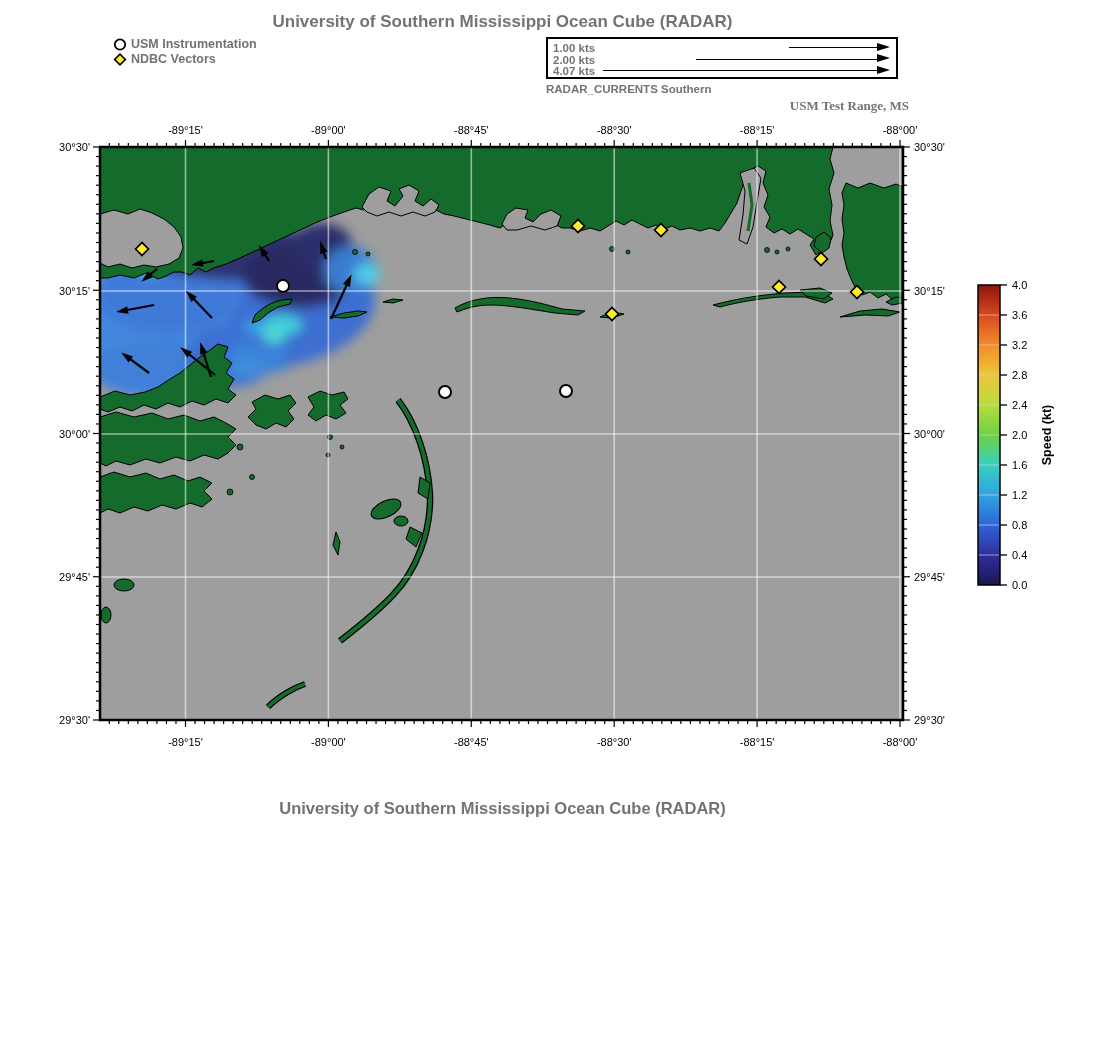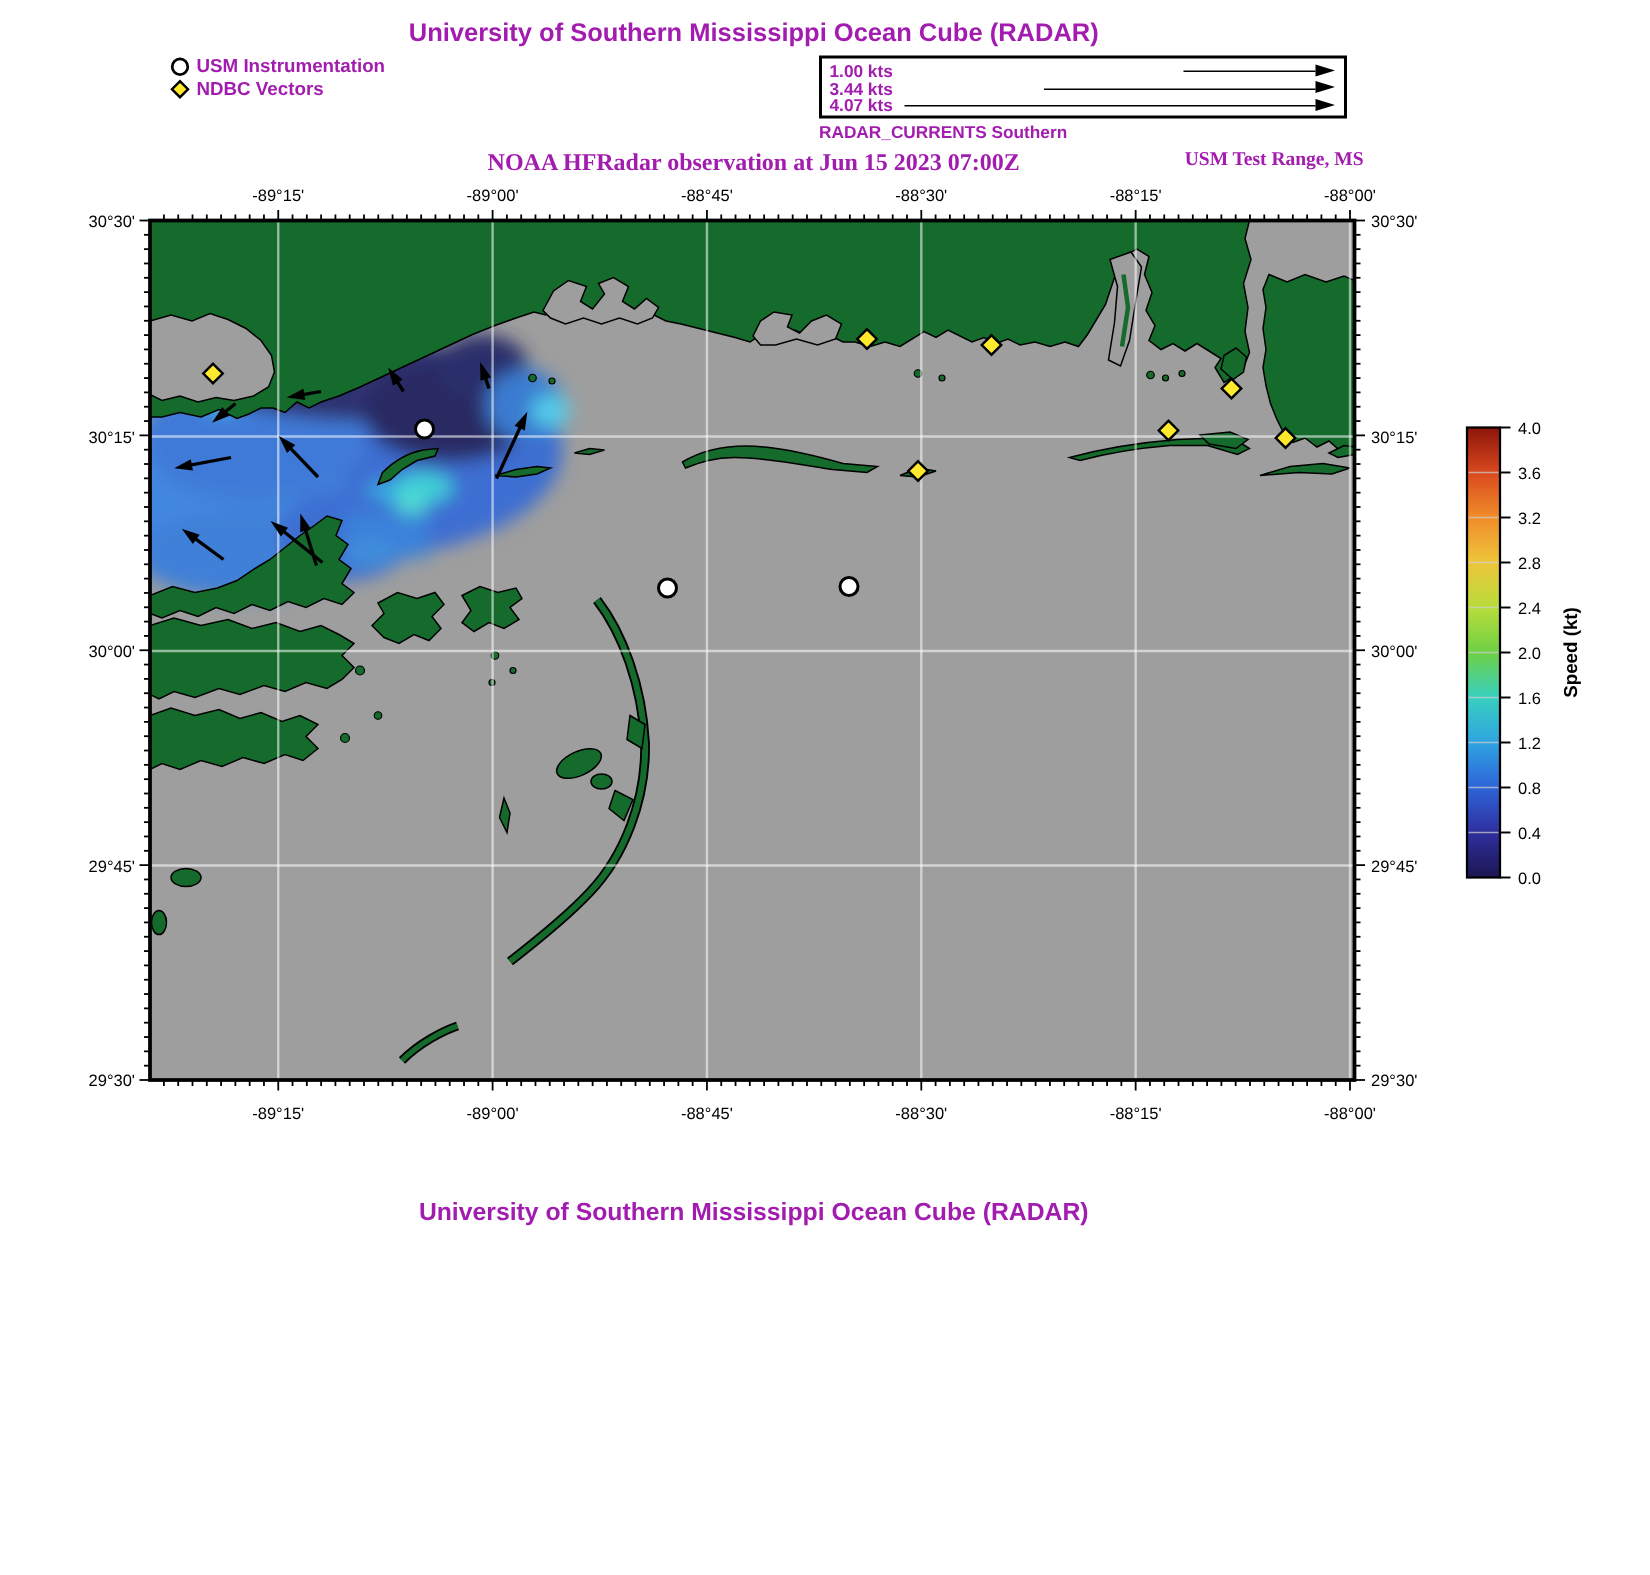--- a/index.html
+++ b/index.html
@@ -1,17 +1,17 @@
 <!DOCTYPE html>
 <html><head>
 <meta charset="utf-8">
 <style>
   html,body{margin:0;padding:0;background:#ffffff;}
   .fig{position:relative;width:1100px;height:870px;background:#fff;overflow:hidden;
-       font-family:"Liberation Sans","DejaVu Sans",sans-serif;color:#a21caf;}
+       font-family:"Liberation Sans","DejaVu Sans",sans-serif;color:#737373;}
   .title{position:absolute;left:0;width:1005px;text-align:center;font-weight:bold;font-size:17px;}
   .title.top{top:12px;}
   .title.bottom{top:799px;font-size:16.5px;}
   .legend{position:absolute;left:112px;top:37px;}
   .lrow{display:flex;align-items:flex-start;height:15px;font-size:12.5px;font-weight:bold;}
   .lrow svg{margin-right:3px;}
   .scalebox{position:absolute;left:546px;top:37px;width:352px;height:42px;border:2.5px solid #000;background:#fff;box-sizing:border-box;}
   .srow{position:absolute;left:0;width:100%;height:12px;}
   .slabel{position:absolute;left:5px;top:0;font-size:11.5px;font-weight:bold;line-height:12px;}
   .sline{position:absolute;right:19px;top:5px;height:0;border-top:1.4px solid #000;}
@@ -49,33 +49,32 @@
     </div>
   </div>
 
   <div class="scalebox">
     <div class="srow" style="top:3px;">
       <span class="slabel">1.00 kts</span>
       <div class="sline" style="width: 88px;"></div>
       <div class="shead"></div>
     </div>
     <div class="srow" style="top:14.5px;">
-      <span class="slabel">3.44 kts</span>
+      <span class="slabel">2.00 kts</span>
       <div class="sline" style="width: 181px;"></div>
       <div class="shead"></div>
     </div>
     <div class="srow" style="top:26px;">
       <span class="slabel">4.07 kts</span>
       <div class="sline" style="width: 274px;"></div>
       <div class="shead"></div>
     </div>
   </div>
   <div class="scalecap">RADAR_CURRENTS Southern</div>
 
-  <div class="subtitle">NOAA HFRadar observation at Jun 15 2023 07:00Z</div>
   <div class="rangelabel">USM Test Range, MS</div>
 
   <svg id="fig-svg" width="1100" height="1050">
     <defs>
       <clipPath id="mapclip">
           <rect x="0" y="0" width="803" height="573"></rect>
         </clipPath>
       <linearGradient id="cbgrad" x1="0" y1="1" x2="0" y2="0">
           <stop offset="0" stop-color="#1c1653"></stop>
           <stop offset="0.1" stop-color="#2f2f9e"></stop>

